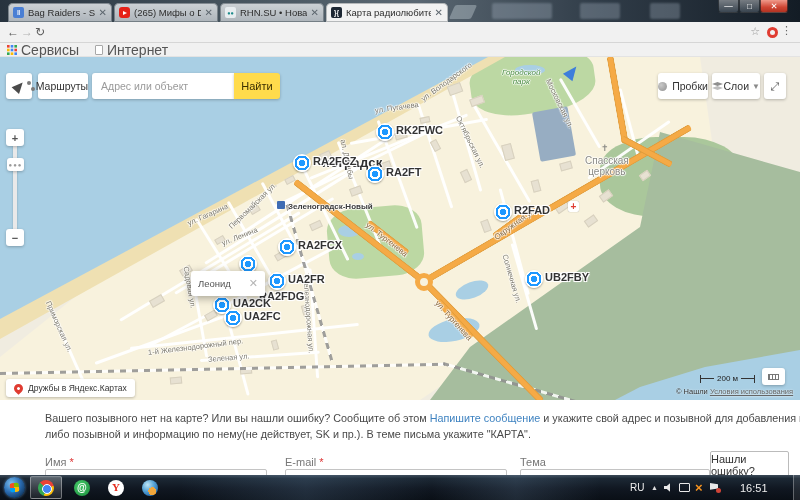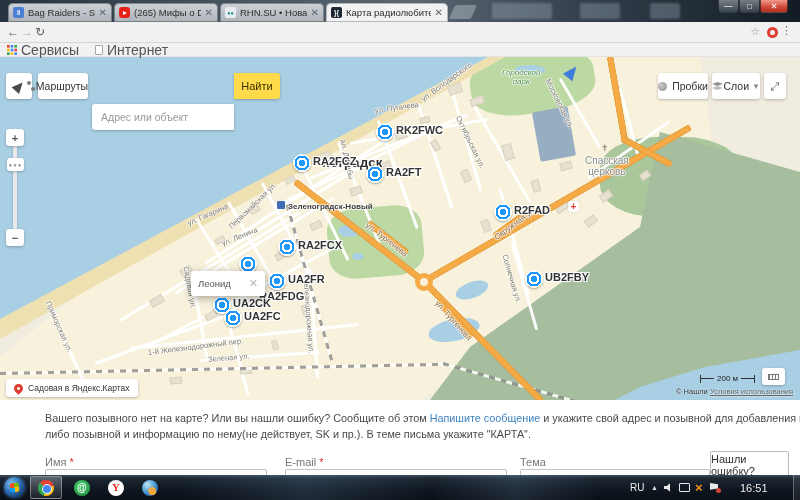--- a/index.html
+++ b/index.html
@@ -110,21 +110,21 @@
   .ctl{position:absolute;background:#fff;border-radius:3px;box-shadow:0 1px 3px rgba(0,0,0,.25);
     display:flex;align-items:center;justify-content:center;font-size:11px;color:#333;z-index:20;}
   .locate-ic{width:0;height:0;border-left:5px solid transparent;border-right:5px solid transparent;
     border-bottom:11px solid #4a4a4a;transform:rotate(42deg);}
   .route-ic{width:11px;height:10px;margin-right:5px;position:relative;
     background:linear-gradient(45deg,transparent 42%,#7a7a7a 42% 58%,transparent 58%);}
   .route-ic::before{content:"";position:absolute;left:0;bottom:0;width:4px;height:4px;background:#7a7a7a;border-radius:50%;}
   .route-ic::after{content:"";position:absolute;right:0;top:0;width:4px;height:4px;background:#7a7a7a;border-radius:50%;}
   .searchbox{position:absolute;left:92px;top:16px;width:142px;height:26px;border:none;border-radius:3px 0 0 3px;
     box-shadow:0 1px 3px rgba(0,0,0,.25);padding:0 9px;font-size:10.5px;color:#333;z-index:20;outline:none;
-    font-family:"Liberation Sans",sans-serif;margin-top:31px;}
+    font-family:"Liberation Sans",sans-serif;}
   .searchbox::placeholder{color:#9a9a9a;}
   .findbtn{left:234px;top:16px;width:46px;height:26px;background:#ffdb4c;border-radius:0 3px 3px 0;
     font-size:11px;color:#3b2f00;}
   .traffic-ic{width:9px;height:9px;border-radius:50%;background:radial-gradient(circle at 35% 35%,#c9c9c9,#8f8f8f);margin-right:5px;}
   .layers-ic{width:11px;height:8px;margin-right:4px;position:relative;}
   .layers-ic::before{content:"";position:absolute;left:0;top:0;width:11px;height:4px;background:#8f8f8f;
     clip-path:polygon(50% 0,100% 50%,50% 100%,0 50%);}
   .layers-ic::after{content:"";position:absolute;left:0;top:4px;width:11px;height:4px;background:#bdbdbd;
     clip-path:polygon(50% 0,100% 50%,50% 100%,0 50%);}
   .chev{font-size:8px;color:#8a8a8a;margin-left:3px;}
@@ -435,21 +435,21 @@
     <span>+</span>
   </div>
   <div class="zoomtrack"></div>
   <div class="ctl zoomhandle">●●●</div>
   <div class="ctl" style="left:6px;top:172px;width:18px;height:17px;font-weight:bold;color:#555;">
     <span>−</span>
   </div>
 
   <div class="ctl" style="left:6px;top:322px;height:18px;padding:0 8px;font-size:8.5px;">
     <span class="pin"></span>
-    <span>Садовая в Яндекс.Картах</span>
+    <span>Дружбы в Яндекс.Картах</span>
   </div>
   <div class="scalebar">
     <span class="scap"></span>
       <span class="sline"></span>
     <span style="margin:0 3px;">200 м</span>
     <span class="sline"></span>
       <span class="scap"></span>
   </div>
   <div class="ctl ruler">
     <span class="ruler-ic"></span>

